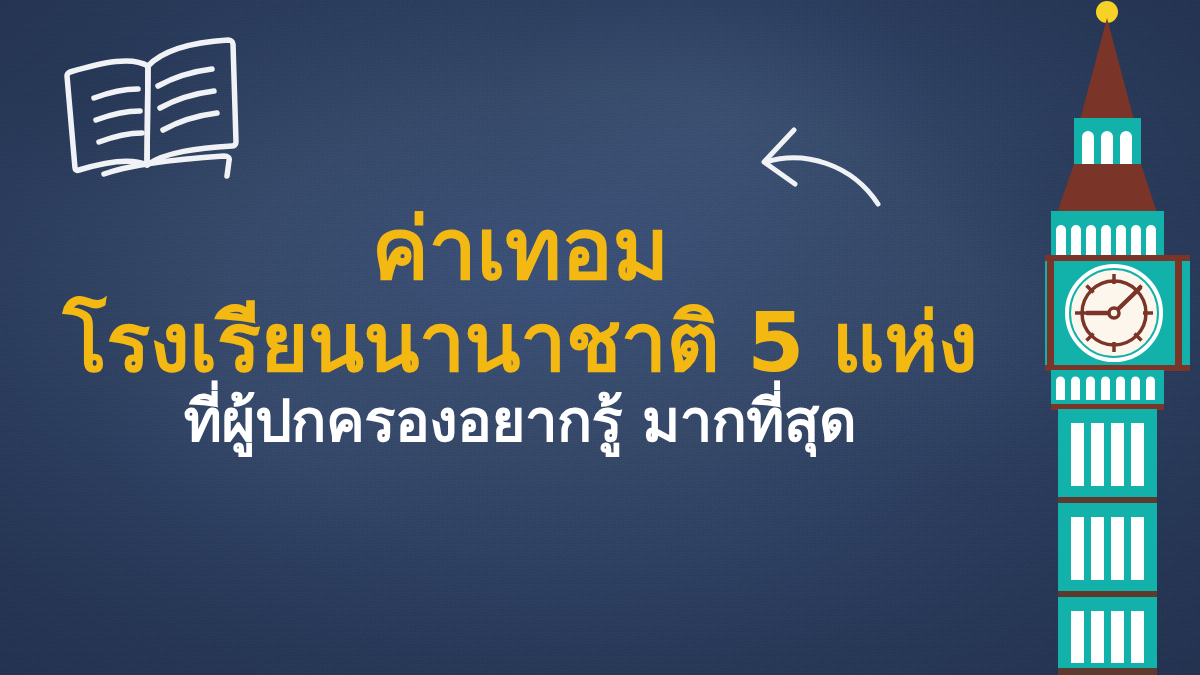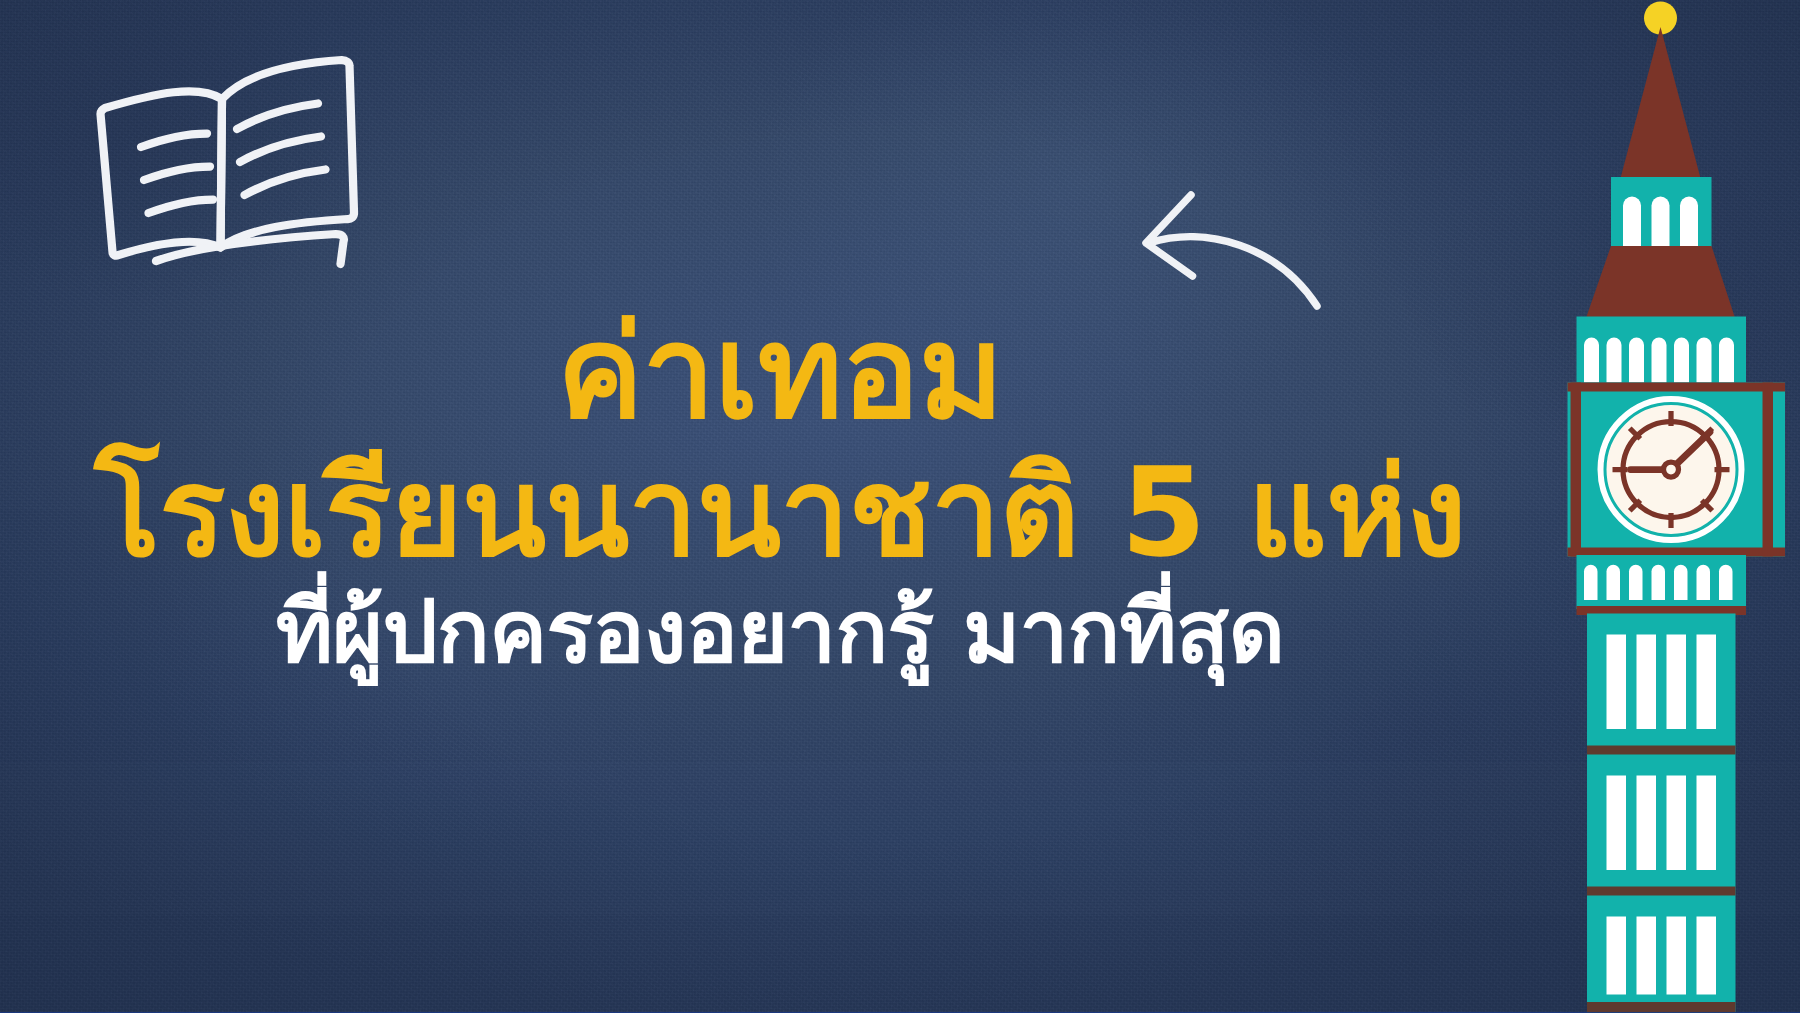--- a/index.html
+++ b/index.html
@@ -6,21 +6,21 @@
   html, body {
     margin: 0;
     padding: 0;
     background: #1b2a44;
   }
   #stage {
     position: relative;
     width: 1200px;
     height: 675px;
     overflow: hidden;
-    background-color: #1d4ed8;
+    background-color: #0f766e;
     font-family: "DejaVu Sans", "Liberation Sans", sans-serif;
   }
 
   
   .bg-base {
     position: absolute;
     inset: 0;
     background:
       radial-gradient(ellipse 70% 60% at 46% 40%, #3a5079 0%, #334768 45%, #2c3f63 72%, #283a5c 100%);
   }

